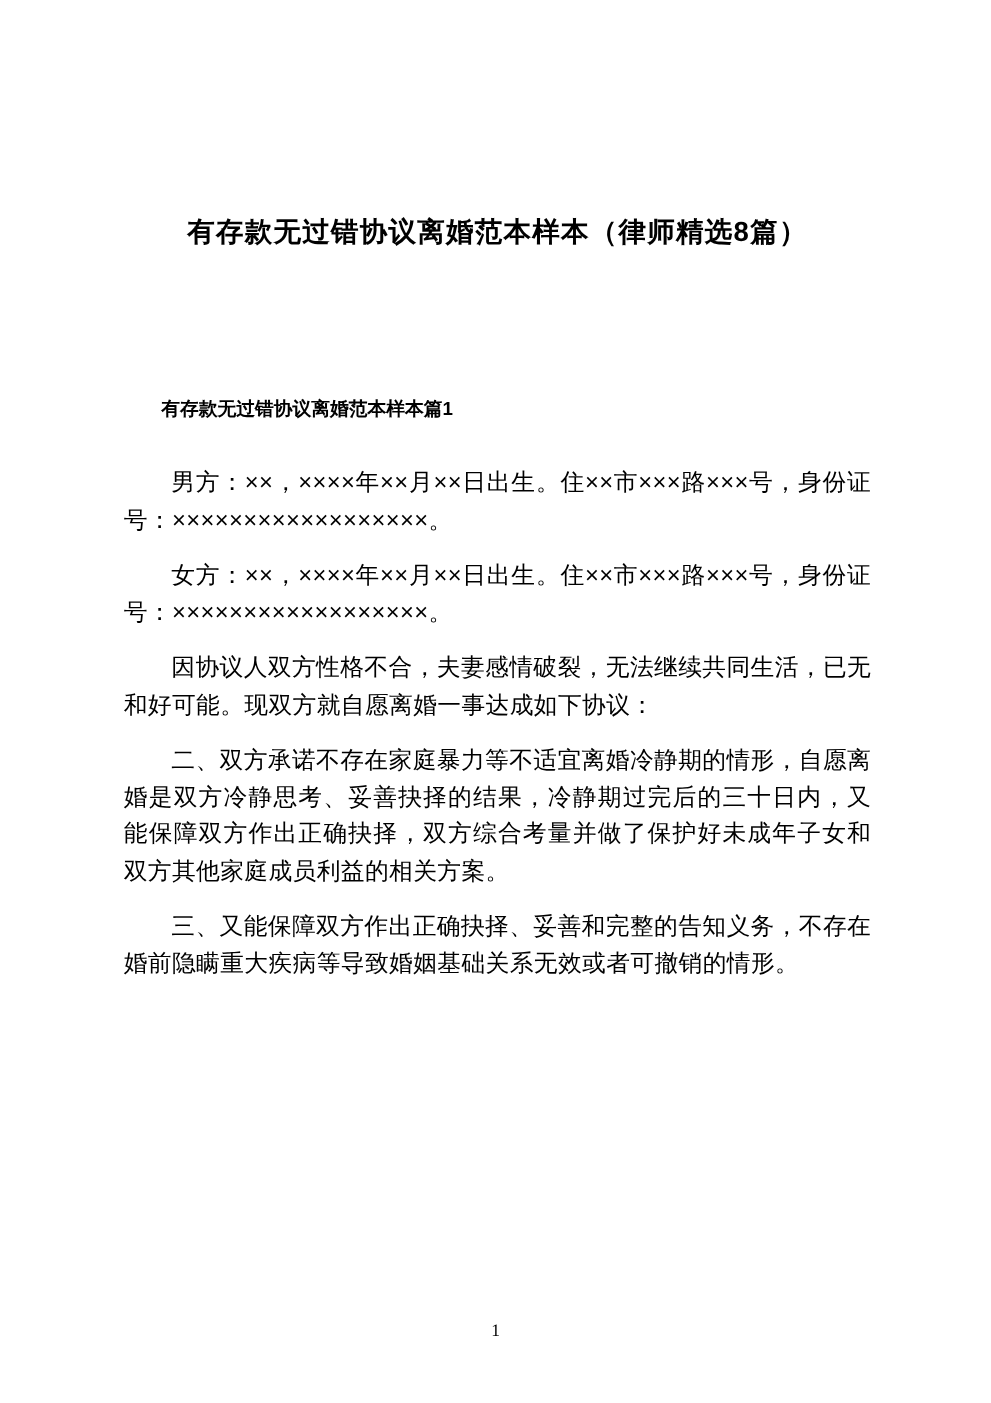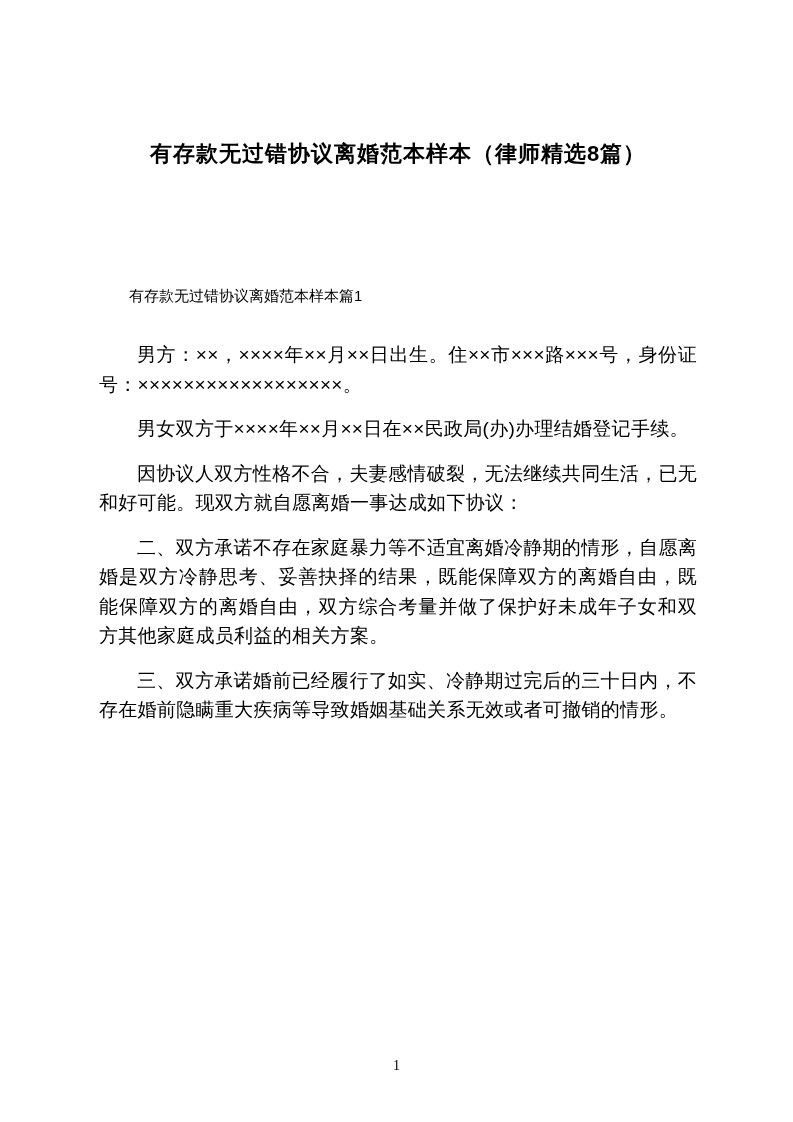--- a/index.html
+++ b/index.html
@@ -7,32 +7,32 @@
   .page {
     position: relative;
     width: 793px;
     height: 1122px;
     margin: 0 auto;
     background: #ffffff;
     color: #000000;
     font-family: "Liberation Sans", "DejaVu Sans", sans-serif;
     overflow: hidden;
   }
-  .content { padding: 138px 96px 0 99px; }
+  .content { padding: 138px 96px 0 99px; margin-top: 32px; }
   .doc-title {
     text-align: center;
     font-size: 22px;
     font-weight: bold;
     letter-spacing: 1px;
     line-height: 32px;
     margin-bottom: 116px;
   }
   .section-heading {
     font-size: 15px;
-    font-weight: normal;
+    font-weight: bold;
     padding-left: 2em;
     line-height: 20px;
     margin-bottom: 34px;
   }
   .para {
     font-size: 19px;
     line-height: 29.5px;
     text-align: justify;
     text-indent: 2em;
     letter-spacing: 0.3px;
@@ -52,21 +52,21 @@
 <body>
 
 <div class="page">
   <div class="content">
 
     <h1 class="doc-title">有存款无过错协议离婚范本样本（律师精选8篇）</h1>
 
     <h2 class="section-heading">有存款无过错协议离婚范本样本篇1</h2>
 
     <p class="para">男方：××，××××年××月××日出生。住××市×××路×××号，身份证号：××××××××××××××××××。</p>
-    <p class="para">男女双方于××××年××月××日在××民政局(办)办理结婚登记手续。</p>
+    <p class="para">女方：××，××××年××月××日出生。住××市×××路×××号，身份证号：××××××××××××××××××。</p>
     <p class="para">因协议人双方性格不合，夫妻感情破裂，无法继续共同生活，已无和好可能。现双方就自愿离婚一事达成如下协议：</p>
-    <p class="para">二、双方承诺不存在家庭暴力等不适宜离婚冷静期的情形，自愿离婚是双方冷静思考、妥善抉择的结果，既能保障双方的离婚自由，既能保障双方的离婚自由，双方综合考量并做了保护好未成年子女和双方其他家庭成员利益的相关方案。</p>
-    <p class="para">三、双方承诺婚前已经履行了如实、冷静期过完后的三十日内，不存在婚前隐瞒重大疾病等导致婚姻基础关系无效或者可撤销的情形。</p>
+    <p class="para">二、双方承诺不存在家庭暴力等不适宜离婚冷静期的情形，自愿离婚是双方冷静思考、妥善抉择的结果，冷静期过完后的三十日内，又能保障双方作出正确抉择，双方综合考量并做了保护好未成年子女和双方其他家庭成员利益的相关方案。</p>
+    <p class="para">三、又能保障双方作出正确抉择、妥善和完整的告知义务，不存在婚前隐瞒重大疾病等导致婚姻基础关系无效或者可撤销的情形。</p>
 
   </div>
 
   <div class="page-number">1</div>
 </div>
 
 </body></html>

